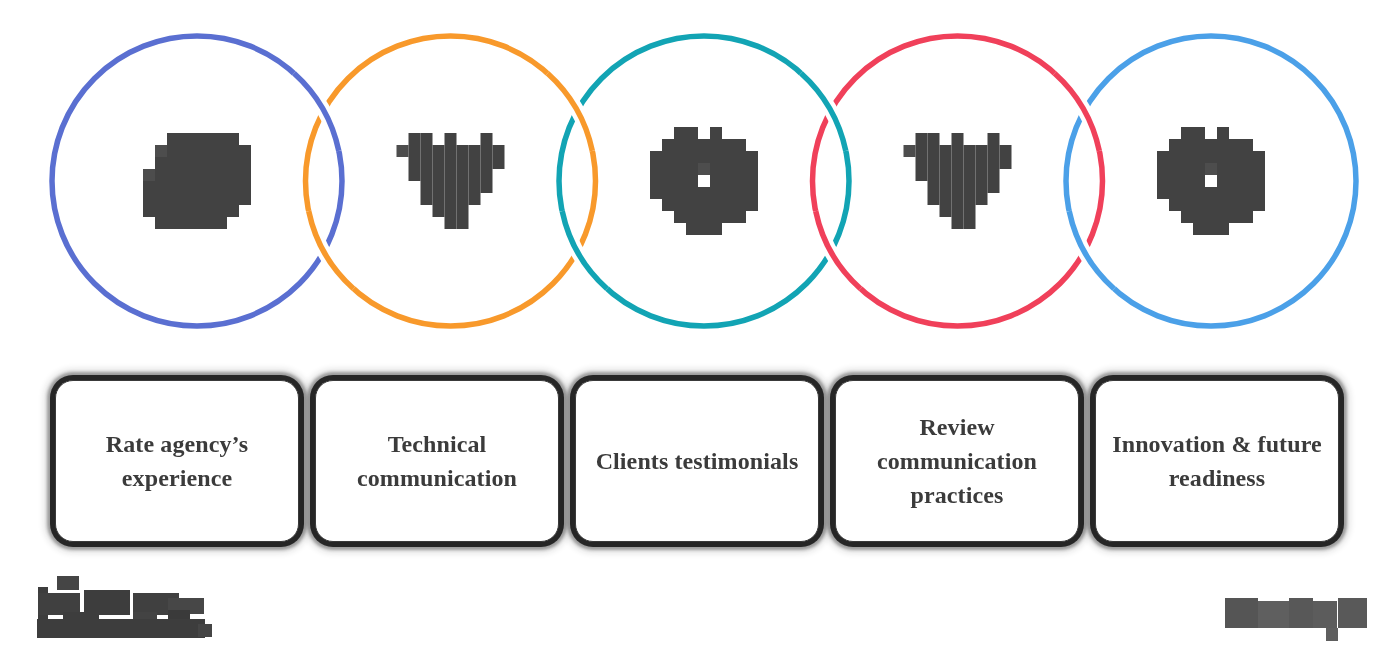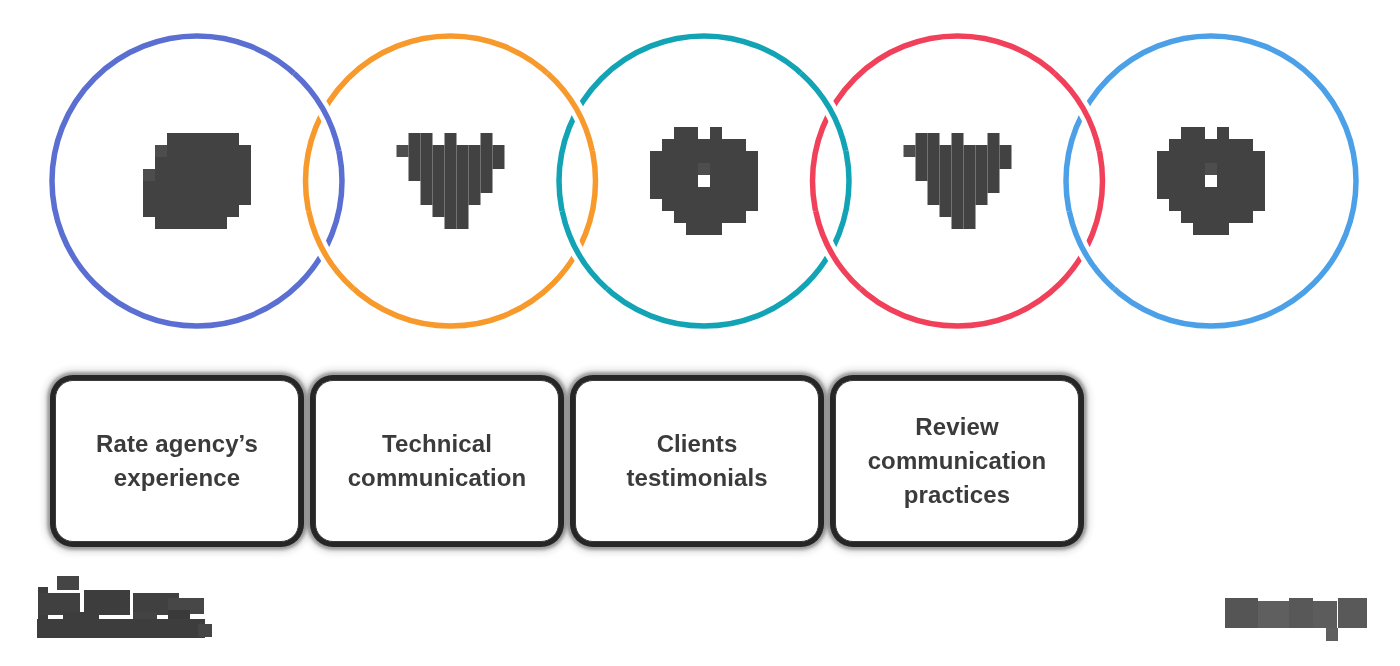--- a/index.html
+++ b/index.html
@@ -1,21 +1,21 @@
 <!DOCTYPE html>
 <html><head>
 <meta charset="utf-8">
 <style>
   html,body{margin:0;padding:0;background:#ffffff;}
   .stage{
     position:relative;
     width:1400px;height:666px;
     background:#ffffff;
     overflow:hidden;
-    font-family:Liberation Sans, sans-serif;
+    font-family:Liberation Serif, serif;
   }
   #rings-svg{position:absolute;left:0;top:0;}
   .cards{
     position:absolute;left:55px;top:380px;
     width:1284px;display:flex;gap:16px;
   }
   .card{
     flex:0 0 244px;height:162px;box-sizing:border-box;
     background:#ffffff;border-radius:18px;
     border:1px solid #3a3a3a;
@@ -350,20 +350,23 @@
     </div>
     <div class="card">
       <span>Technical communication</span>
     </div>
     <div class="card">
       <span>Clients testimonials</span>
     </div>
     <div class="card">
       <span>Review communication practices</span>
     </div>
+    <div class="card">
+      <span>Innovation &amp; future readiness</span>
+    </div>
   </div>
 
   <svg class="footer-logo" width="1400" height="666" viewBox="0 0 1400 666">
     <g fill="#3d3d3d">
       <rect x="38" y="587" width="10" height="34"></rect>
       <rect x="57" y="576" width="22" height="14" fill="#454545"></rect>
       <rect x="38" y="593" width="42" height="22" fill="#404040"></rect>
       <rect x="84" y="590" width="46" height="25"></rect>
       <rect x="133" y="593" width="46" height="22" fill="#404040"></rect>
       <rect x="168" y="598" width="36" height="16" fill="#474747"></rect>

